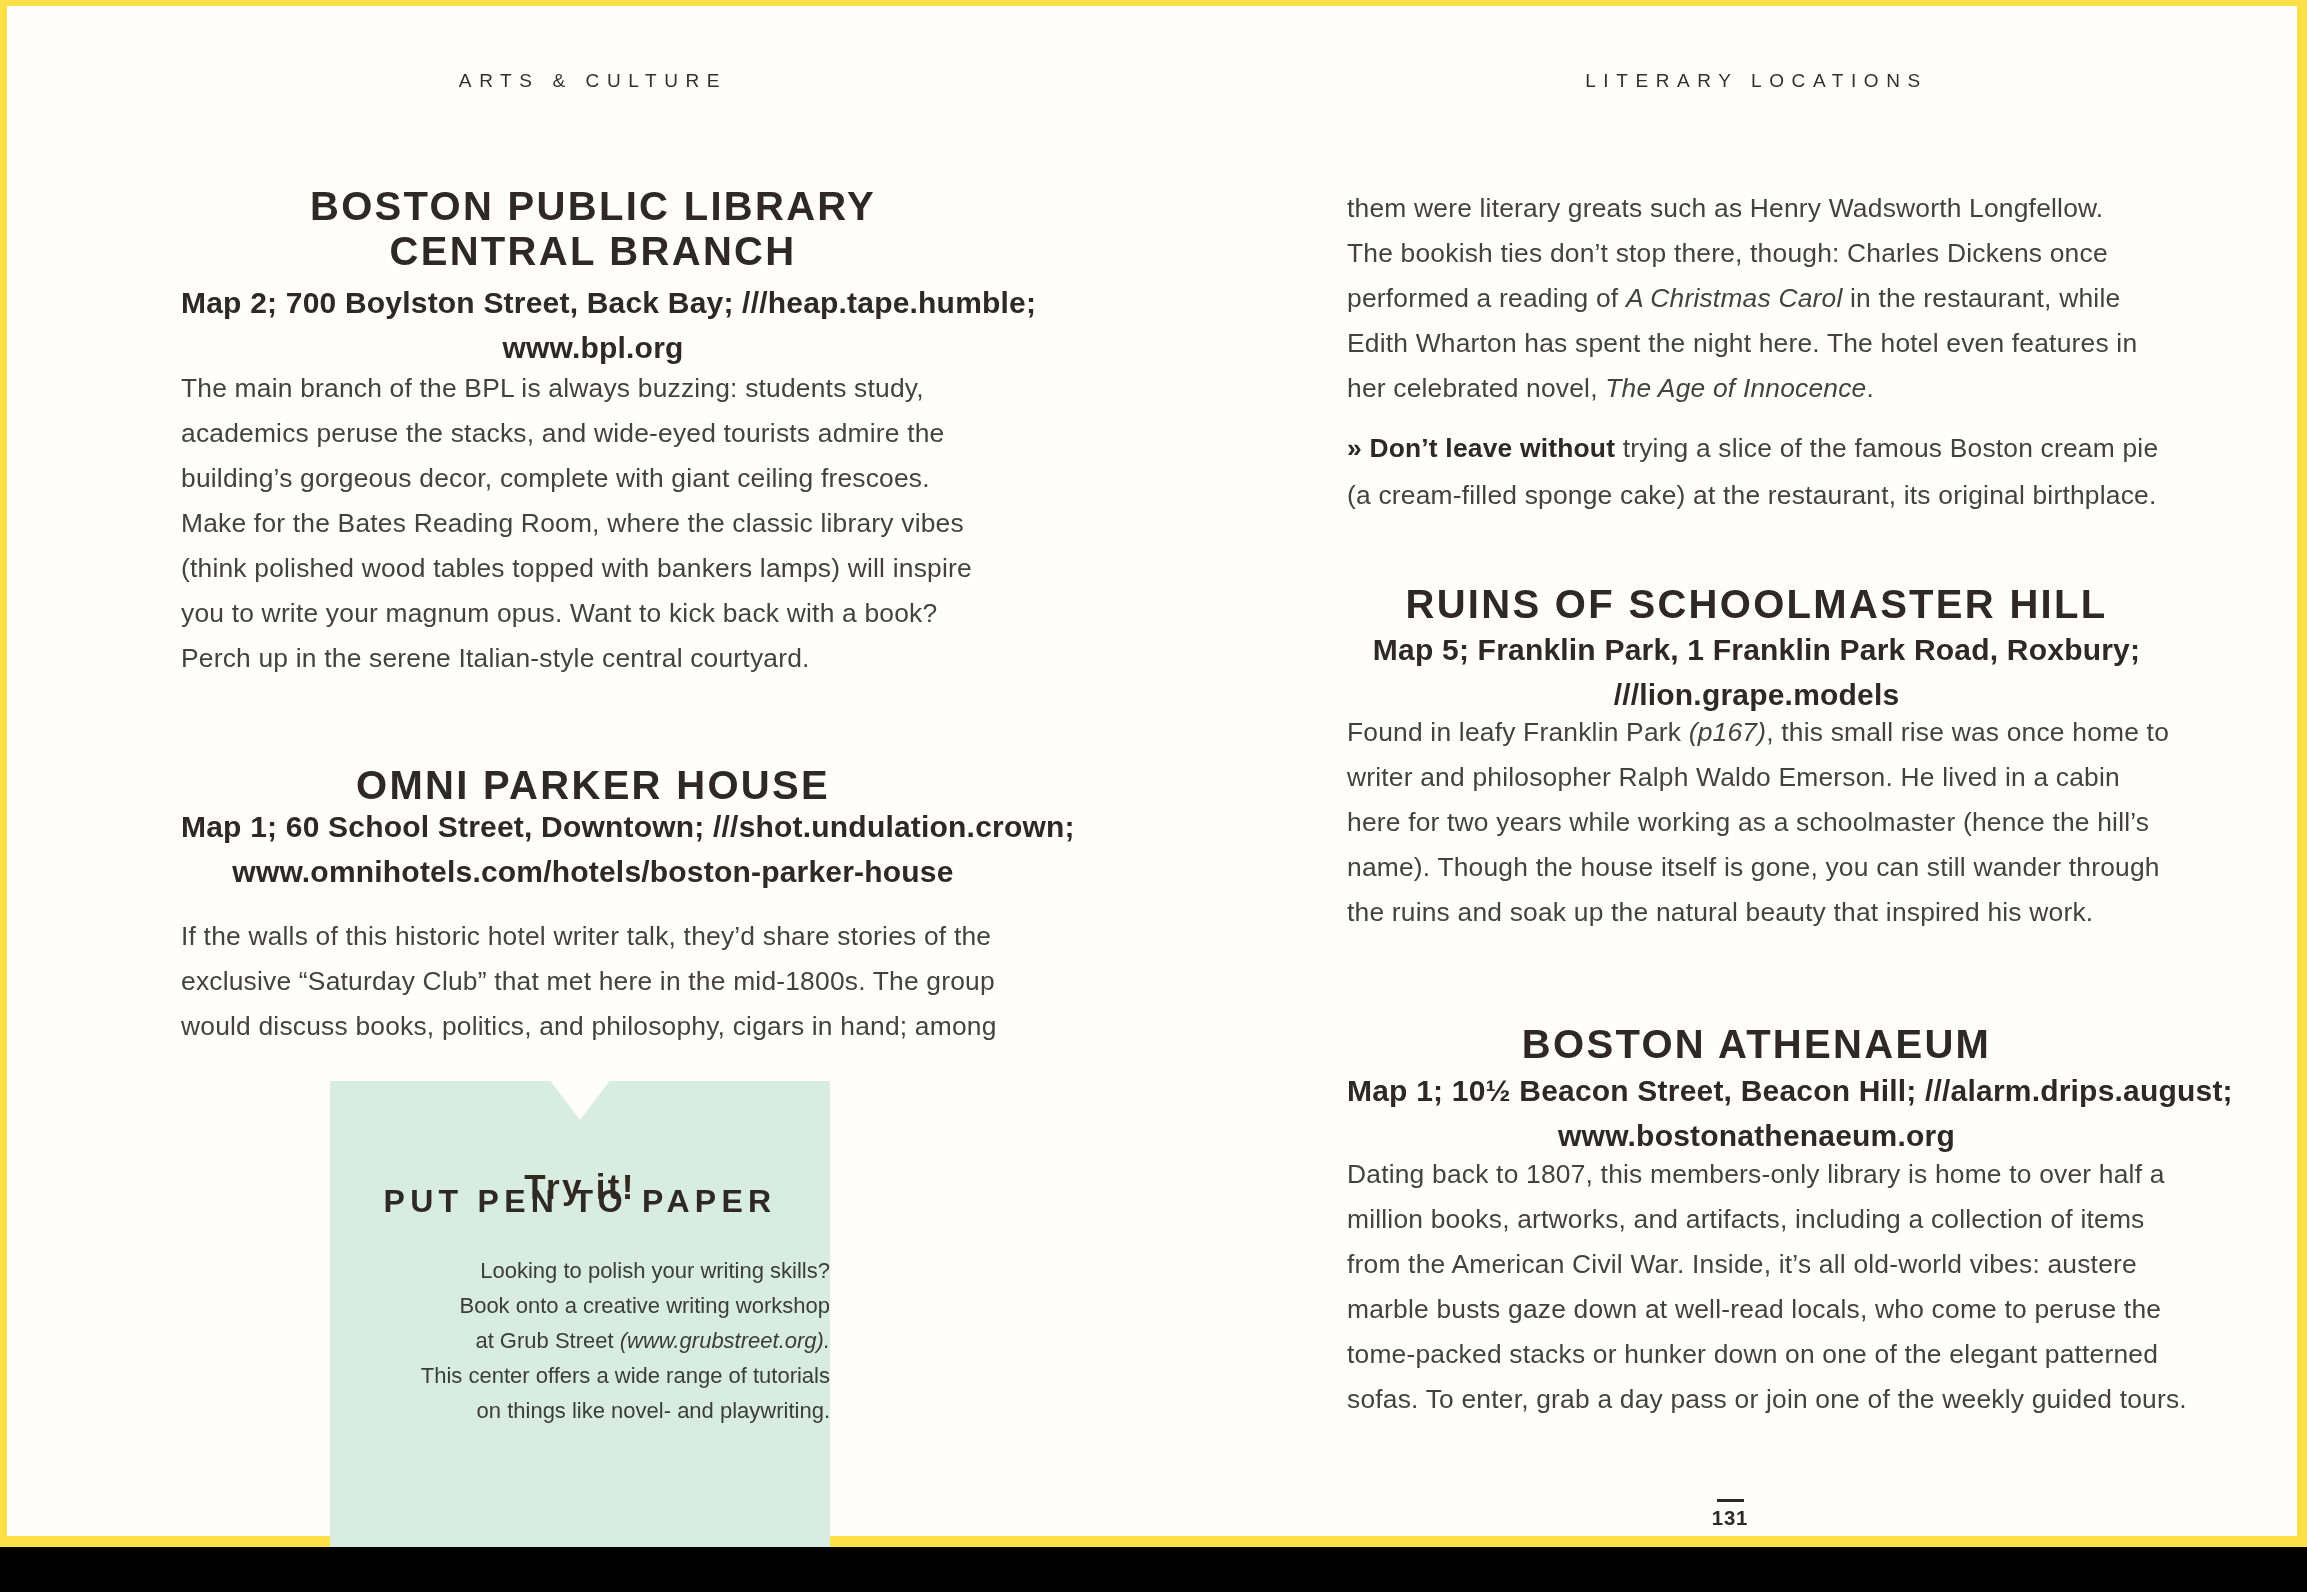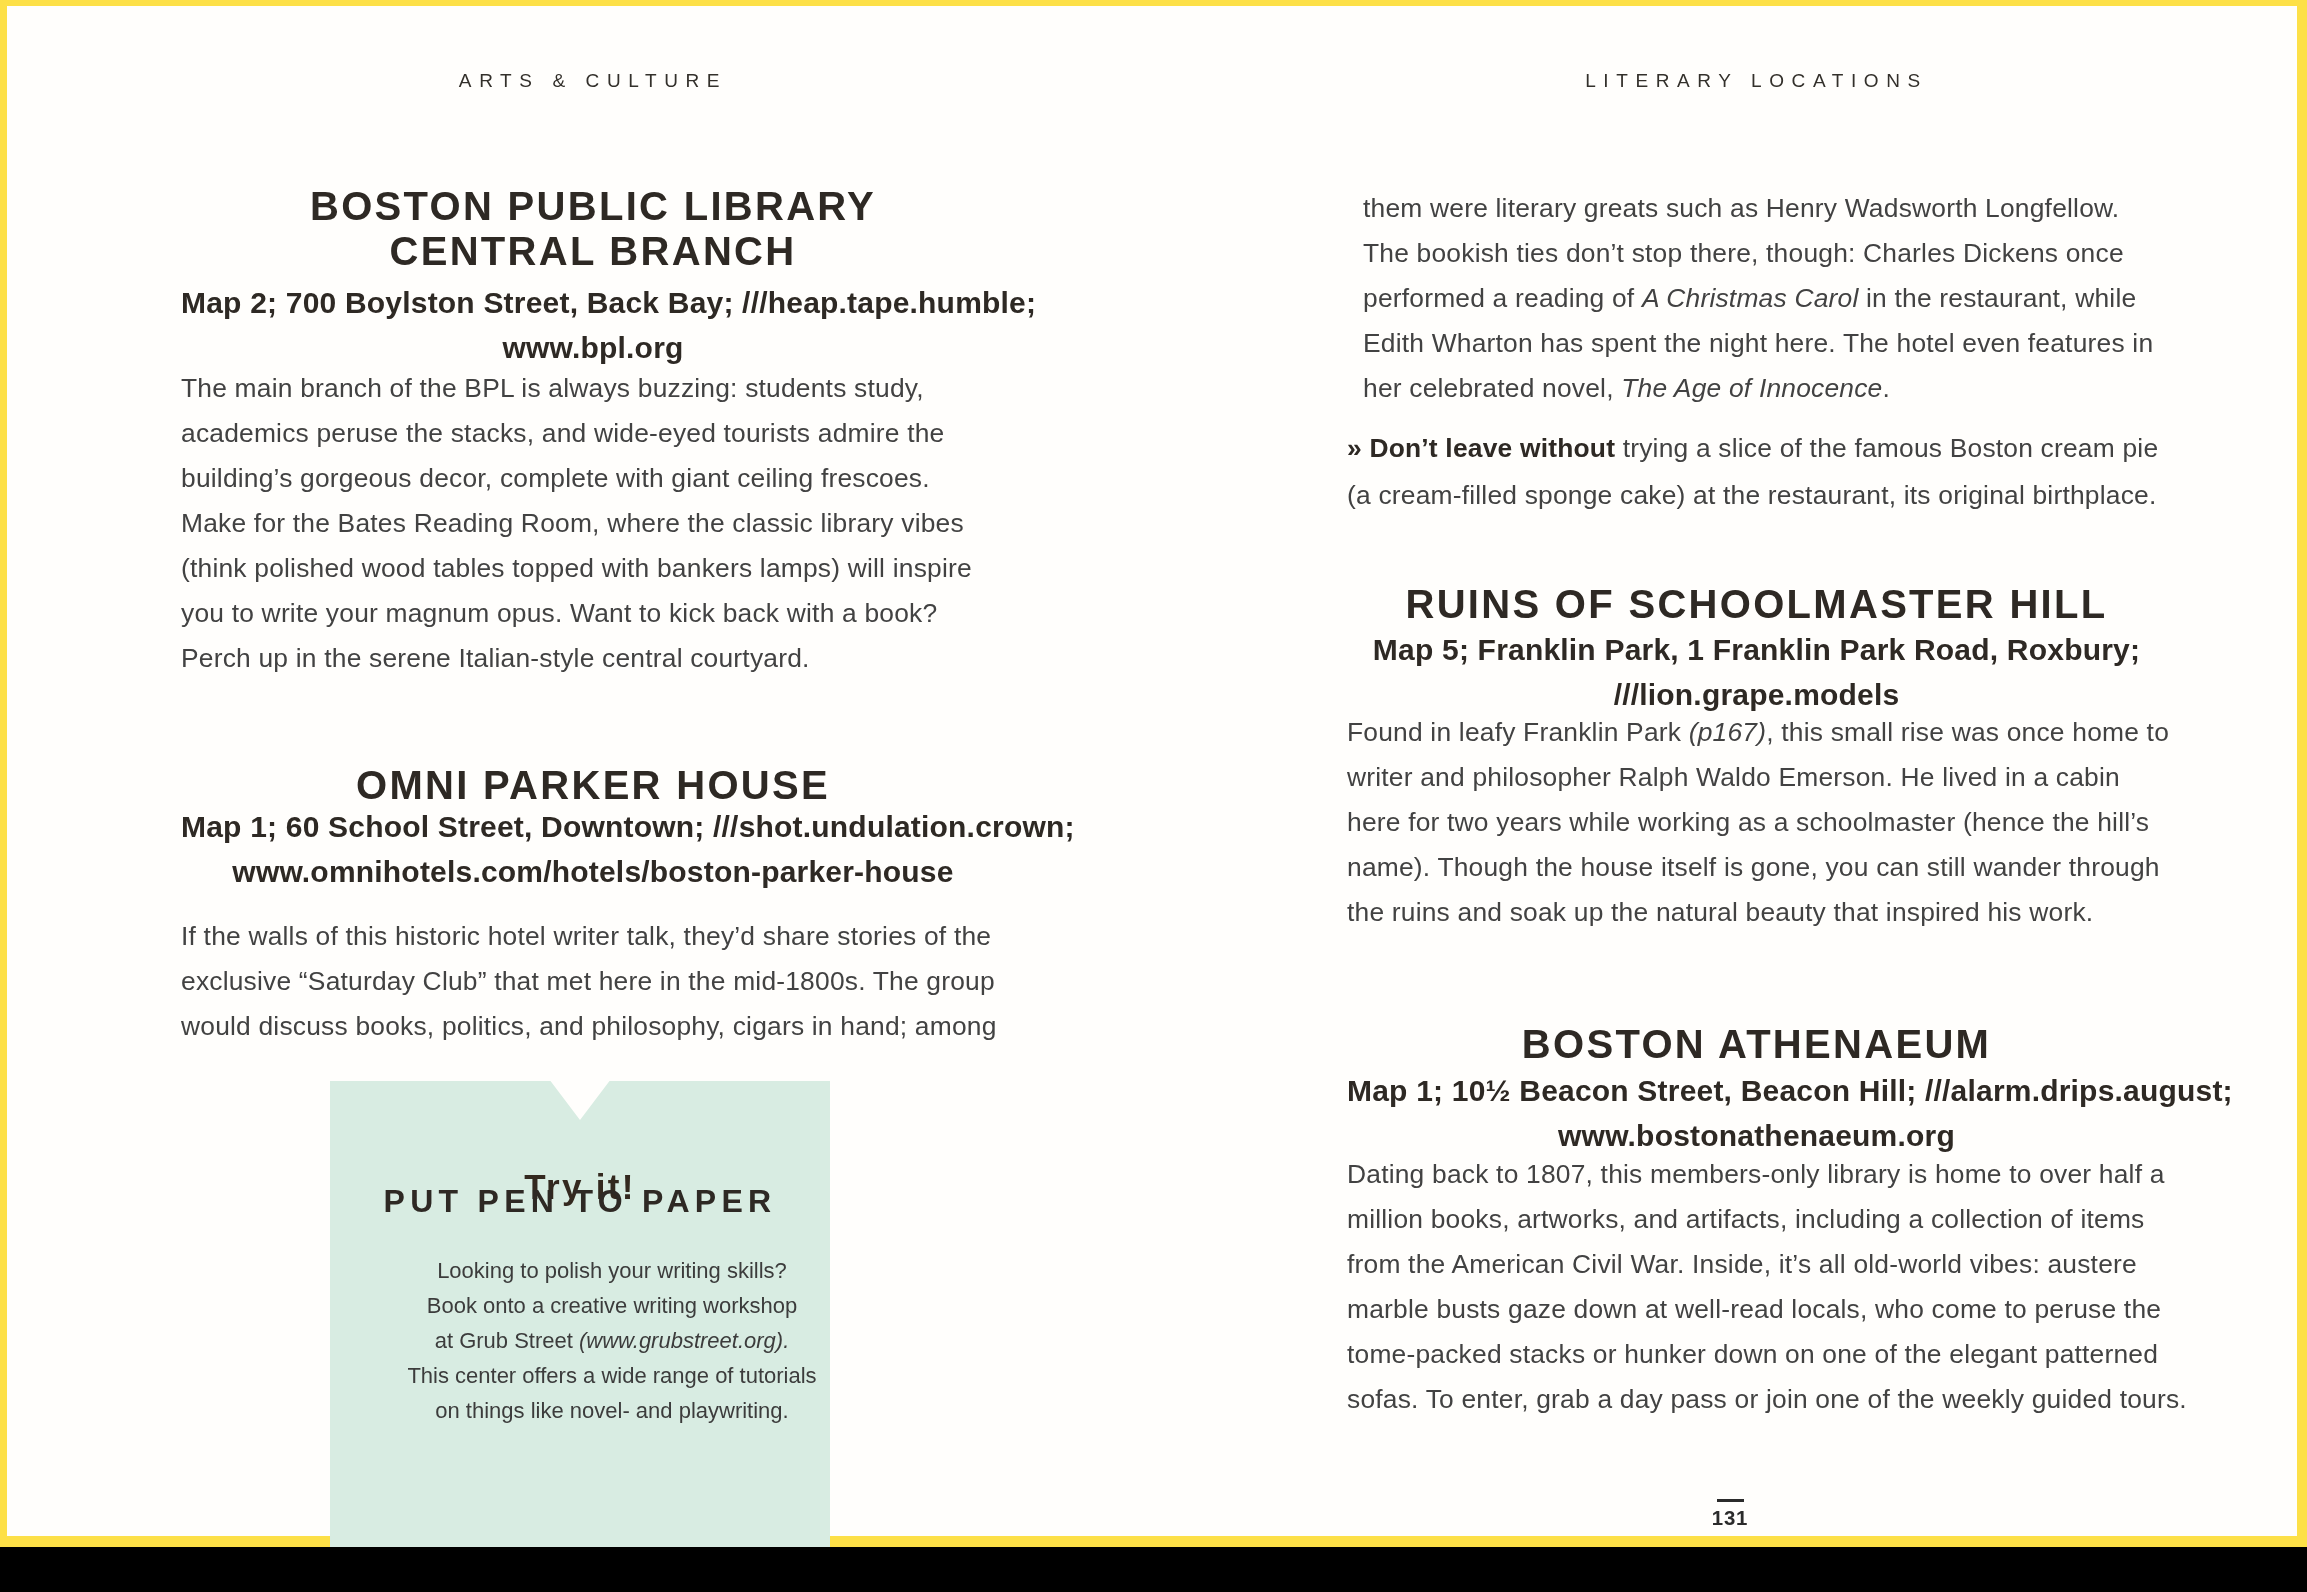--- a/index.html
+++ b/index.html
@@ -48,21 +48,21 @@
     font-family:Liberation Sans, sans-serif;
     font-size:35px; font-weight:700; letter-spacing:2.3px;
     color:#33291f; text-align:center; white-space:nowrap;margin-top:27px;
   }
   .callout-title {
     font-size:32px; font-weight:700; letter-spacing:5.3px;
     color:#2e2924; text-align:center; white-space:nowrap;
   }
   .callout-body {
     font-size:22px; font-weight:300; line-height:35px;
-    color:#3c3c3c; text-align:center;margin-left:32px;
+    color:#3c3c3c; text-align:right;
   }
   .callout-body .line { white-space:nowrap; }
 
   .pagenum-wrap { text-align:center; }
   .pagenum-rule { width:27px; height:3px; background:#2b2b2b; margin:0 auto 5.3px auto; }
   .pagenum {
     font-size:20.4px; font-weight:700; color:#2b2b2b; letter-spacing:0.8px;
   }
 </style>
 </head>
@@ -110,21 +110,21 @@
     <div class="abs callout-title" style="left:0; top:102px; width:100%;">PUT PEN TO PAPER</div>
     <div class="abs callout-body" style="left:0; top:172px; width:100%;">
         <div class="line"><span>Looking to polish your writing skills?</span></div>
         <div class="line"><span>Book onto a creative writing workshop</span></div>
         <div class="line"><span>at Grub Street </span><em>(www.grubstreet.org).</em></div>
         <div class="line"><span>This center offers a wide range of tutorials</span></div>
         <div class="line"><span>on things like novel- and playwriting.</span></div>
       </div>
   </div>
 
-  <div class="abs body" style="left:1347px; top:186px; width:819px;margin-left:16px;">
+  <div class="abs body" style="left:1347px; top:186px; width:819px;">
       <div class="line"><span>them were literary greats such as Henry Wadsworth Longfellow.</span></div>
       <div class="line"><span>The bookish ties don’t stop there, though: Charles Dickens once</span></div>
       <div class="line"><span>performed a reading of </span><em>A Christmas Carol</em><span> in the restaurant, while</span></div>
       <div class="line"><span>Edith Wharton has spent the night here. The hotel even features in</span></div>
       <div class="line"><span>her celebrated novel, </span><em>The Age of Innocence</em><span>.</span></div>
     </div>
 
   <div class="abs body tip" style="left:1347px; top:425px; width:819px;">
       <div class="line"><span class="b">»  Don’t leave without </span><span>trying a slice of the famous Boston cream pie</span></div>
       <div class="line"><span>(a cream-filled sponge cake) at the restaurant, its original birthplace.</span></div>

